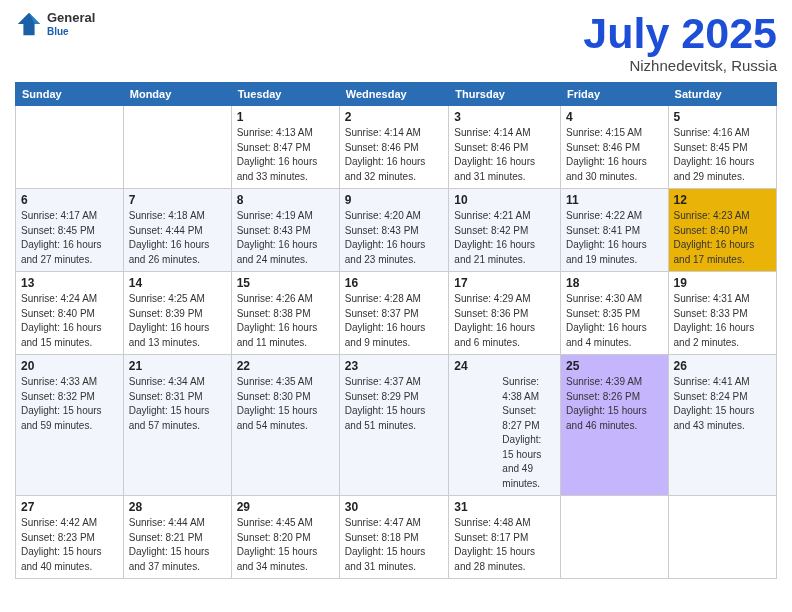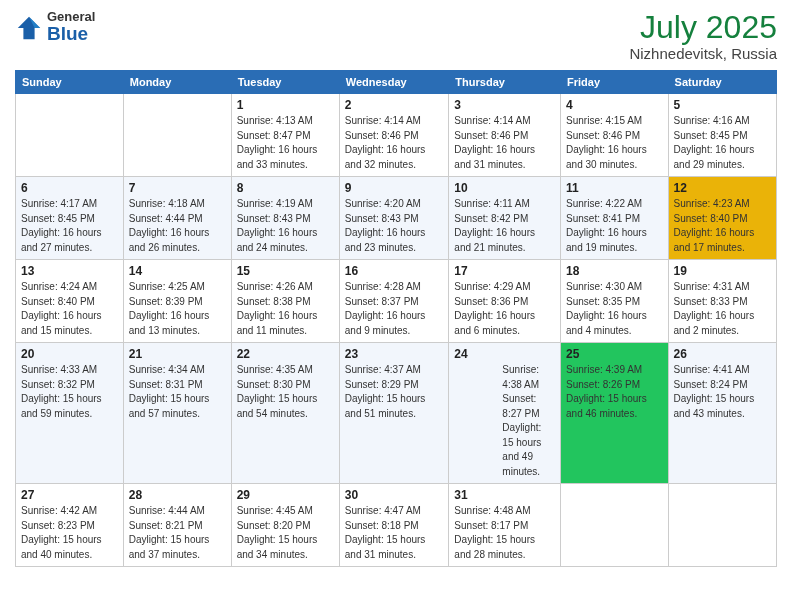--- a/index.html
+++ b/index.html
@@ -27,33 +27,33 @@
       align-items: center;
     }
     .logo-text {
       display: flex;
       flex-direction: column;
       font-size: 14px;
       font-weight: bold;
       line-height: 1.1;
     }
     .logo-general { color: #333; font-size: 13px; }
-    .logo-blue { color: #1a5fa8; font-size: 19px; }
+    .logo-blue { color: #1a5fa8; font-size: 10px; }
     .logo-icon {
       width: 28px;
       height: 28px;
       margin-right: 4px;
     }
     .title-block {
       text-align: right;
     }
     .title-month {
-      font-size: 32px;
-      font-weight: normal;
-      color: #15803d;
+      font-size: 43px;
+      font-weight: bold;
+      color: #1d4ed8;
       line-height: 1.1;
     }
     .title-location {
       font-size: 15px;
       color: #444;
     }
     .calendar {
       width: 100%;
       border-collapse: collapse;
       font-size: 10.5px;
@@ -191,21 +191,21 @@
           </td>
           <td style="background: rgb(242, 246, 252);">
             <span class="cell-date">9</span>
             <div class="cell-info" style="white-space: pre-line;">Sunrise: 4:20 AM
 Sunset: 8:43 PM
 Daylight: 16 hours
 and 23 minutes.</div>
           </td>
           <td style="background: rgb(242, 246, 252);">
             <span class="cell-date">10</span>
-            <div class="cell-info" style="white-space: pre-line;">Sunrise: 4:11 AM
+            <div class="cell-info" style="white-space: pre-line;">Sunrise: 4:21 AM
 Sunset: 8:42 PM
 Daylight: 16 hours
 and 21 minutes.</div>
           </td>
           <td style="background: rgb(242, 246, 252);">
             <span class="cell-date">11</span>
             <div class="cell-info" style="white-space: pre-line;">Sunrise: 4:22 AM
 Sunset: 8:41 PM
 Daylight: 16 hours
 and 19 minutes.</div>
@@ -298,21 +298,21 @@
 Daylight: 15 hours
 and 51 minutes.</div>
           </td>
           <td style="background: rgb(242, 246, 252);">
             <span class="cell-date">24</span>
             <div class="cell-info" style="white-space: pre-line; margin-left: 48px;">Sunrise: 4:38 AM
 Sunset: 8:27 PM
 Daylight: 15 hours
 and 49 minutes.</div>
           </td>
-          <td style="background: #22c55e;">
+          <td style="background: #c4b5fd;">
             <span class="cell-date">25</span>
             <div class="cell-info" style="white-space: pre-line;">Sunrise: 4:39 AM
 Sunset: 8:26 PM
 Daylight: 15 hours
 and 46 minutes.</div>
           </td>
           <td style="background: rgb(242, 246, 252);">
             <span class="cell-date">26</span>
             <div class="cell-info" style="white-space: pre-line;">Sunrise: 4:41 AM
 Sunset: 8:24 PM

